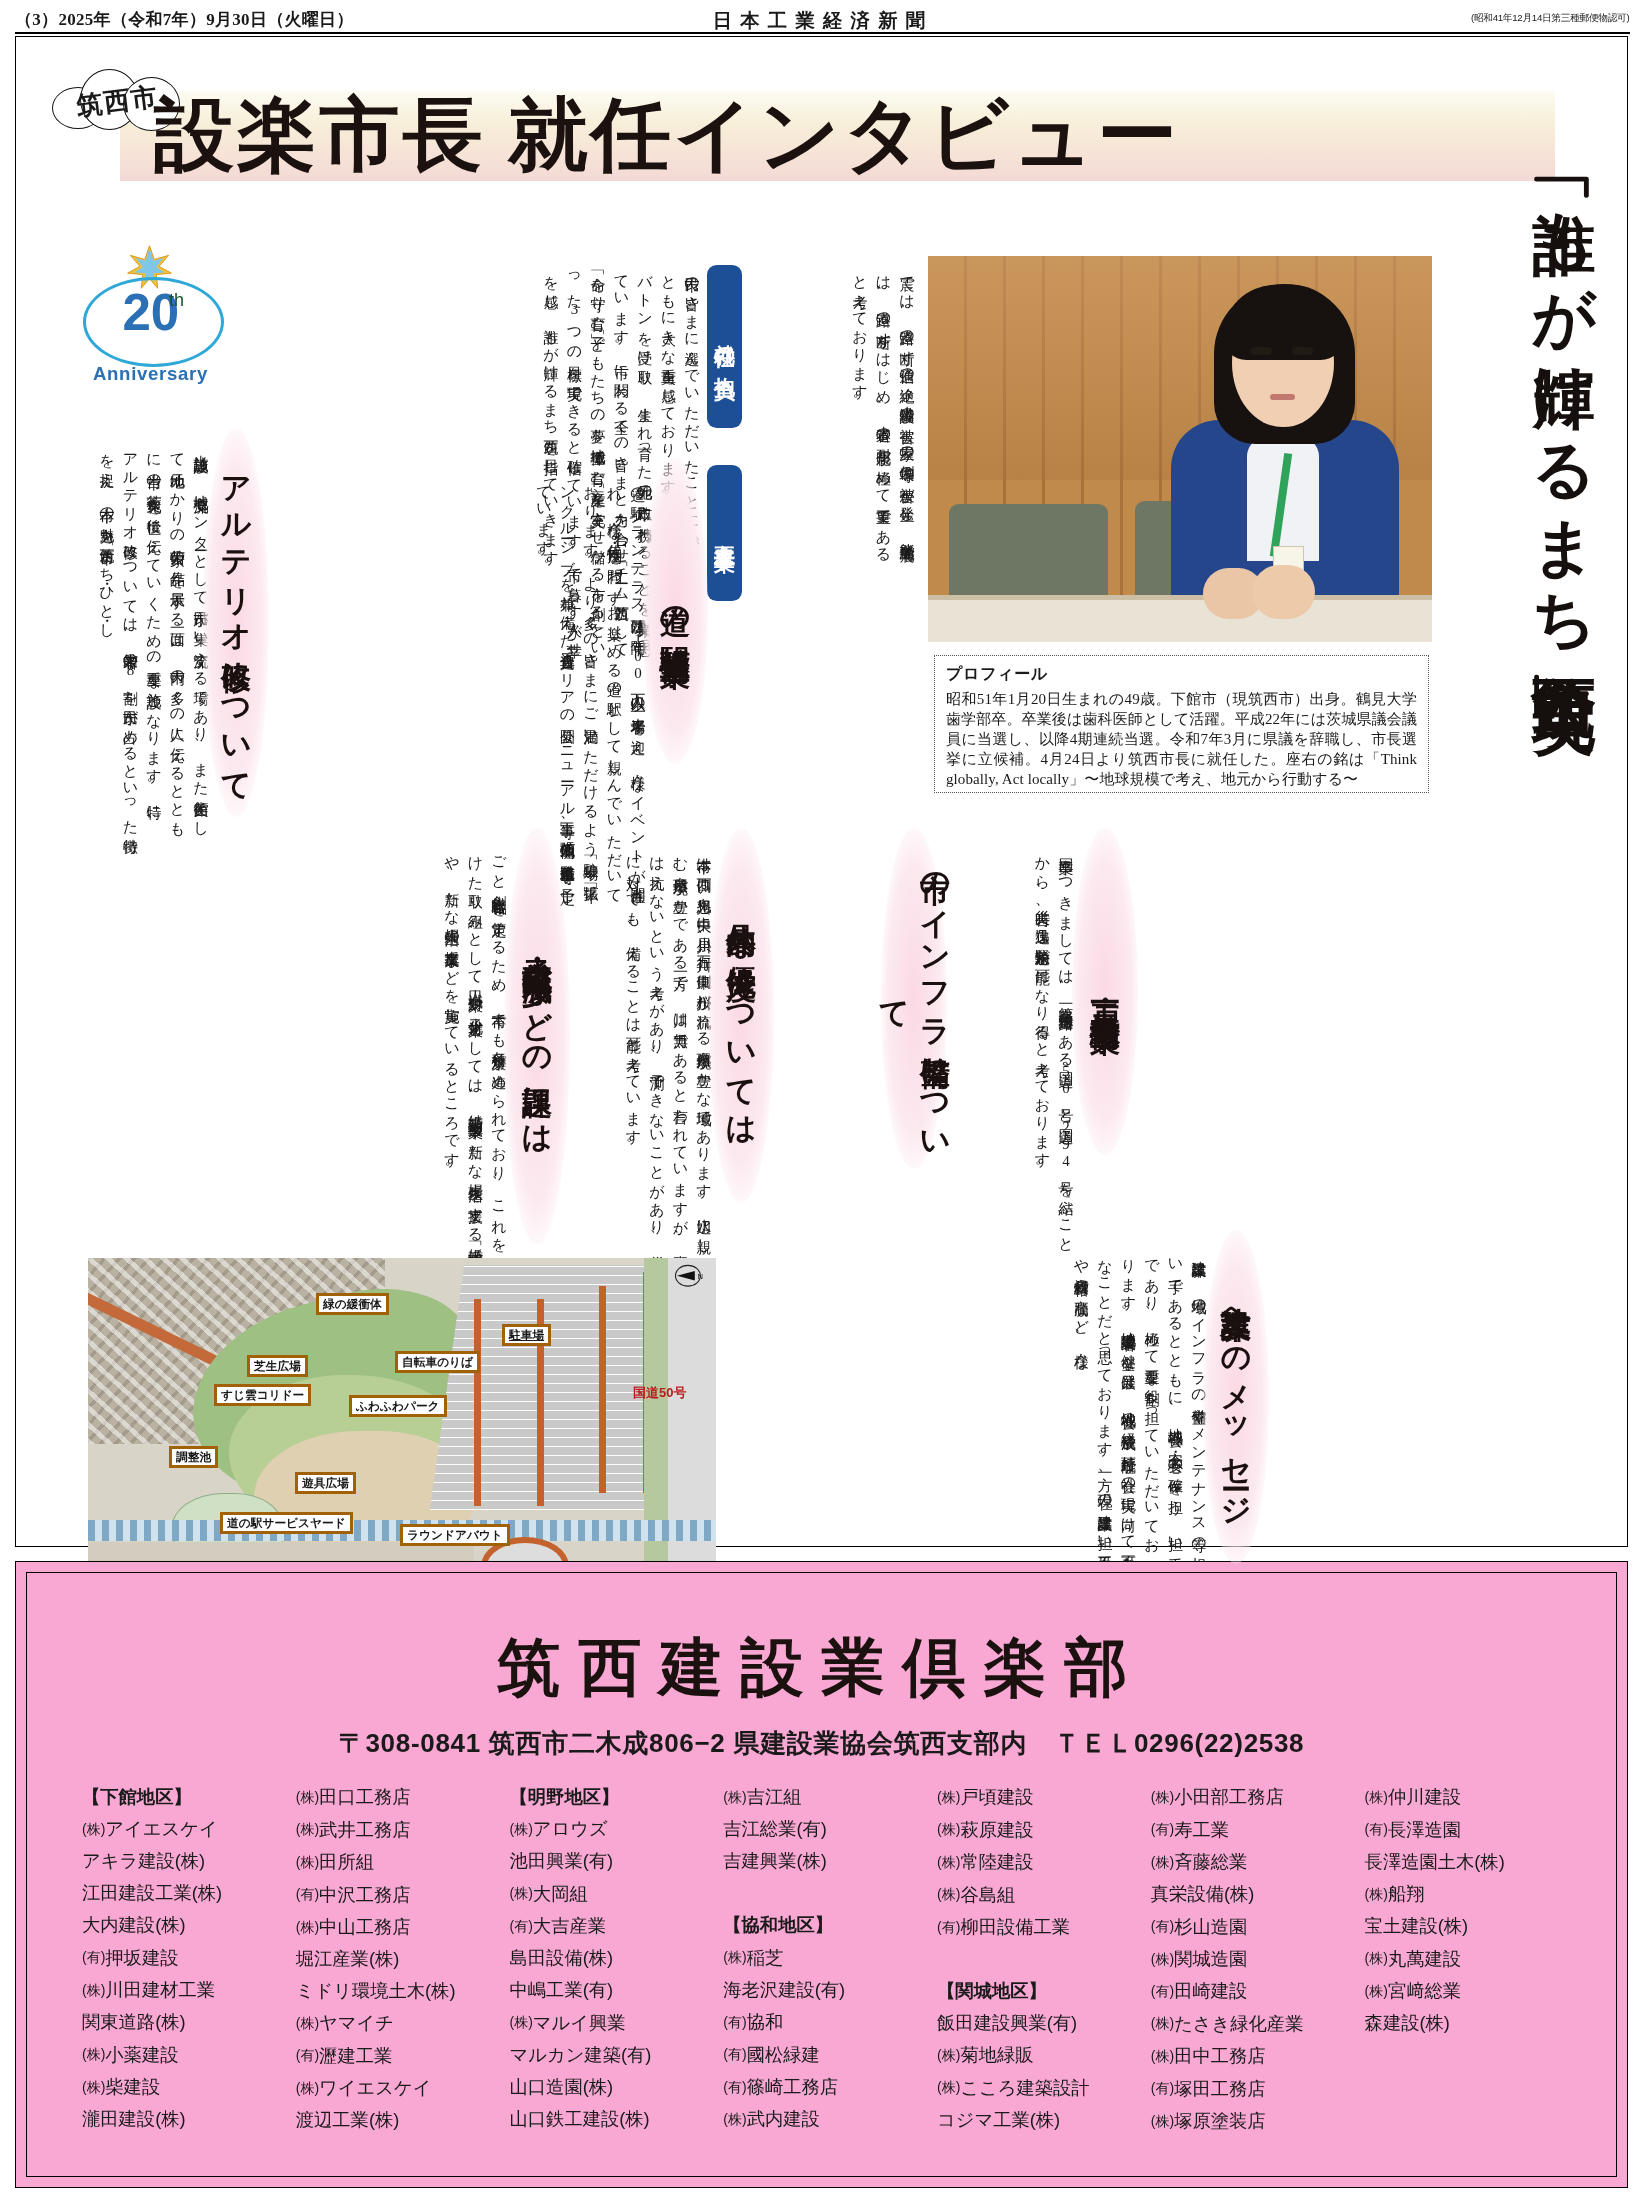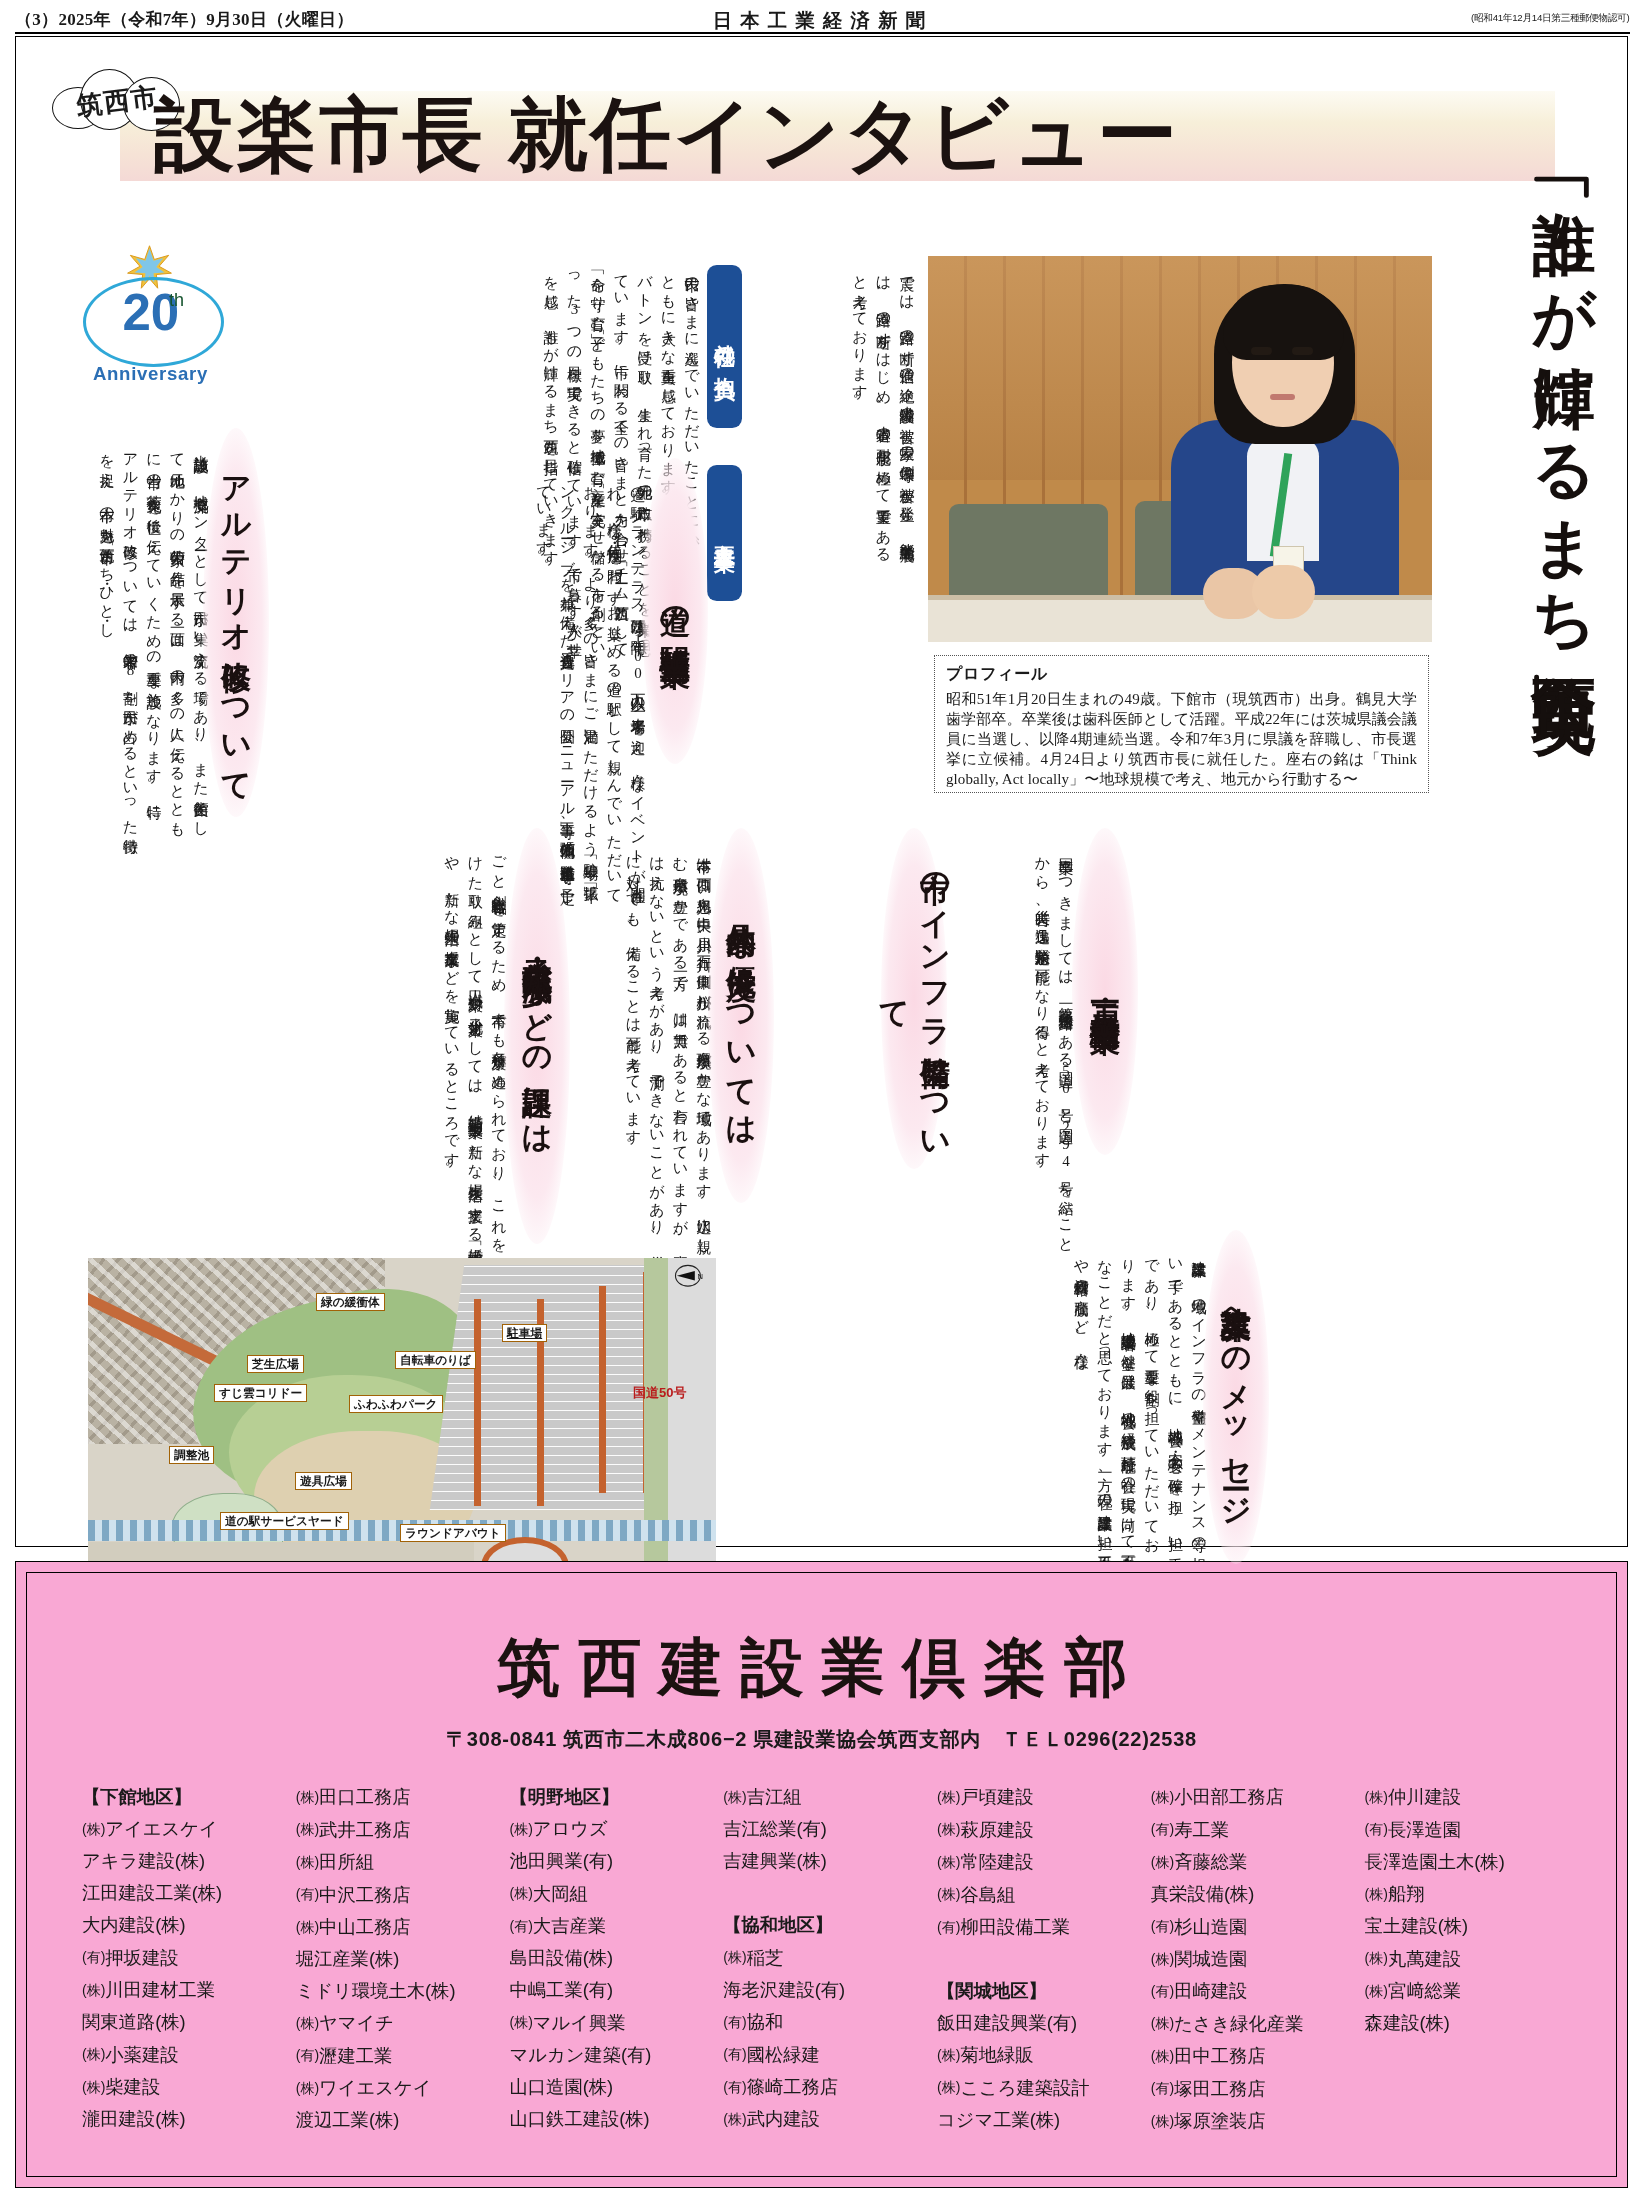--- a/index.html
+++ b/index.html
@@ -141,35 +141,35 @@
     background-image:repeating-linear-gradient(0deg,rgba(255,255,255,.95) 0 1.4px,rgba(0,0,0,0) 1.4px 9px);
     transform:skewX(-8deg);}
   .map .lotline{position:absolute;background:#c4622e;}
   .map .natroad{position:absolute;left:580px;top:0;width:57px;height:317px;background:#dcdcdc;}
   .map .natroad2{position:absolute;left:556px;top:0;width:23.5px;height:317px;background:#b6c89d;}
   .map .bottomband{position:absolute;left:0;top:262px;width:628px;height:21px;
     background:repeating-linear-gradient(90deg,#7ea8c4 0 7px,#cfe2ee 7px 14px);}
   .map .yard{position:absolute;left:0;top:284px;width:386px;height:41px;background:#d2cdbe;}
   .map .rab{position:absolute;left:393px;top:279px;width:76px;height:46px;
     border:6.2px solid #c4622e;border-radius:50%;background:#ddd;}
-  .map .lbl{position:absolute;background:#fff;border:1px solid #a16207;
+  .map .lbl{position:absolute;background:#fff;border:3px solid #a16207;
     font-size:11.7px;font-weight:700;padding:0.7px 4.1px;white-space:nowrap;
     font-family:"Liberation Sans","DejaVu Sans",sans-serif;}
   .map .lbl-plain{position:absolute;font-size:13px;font-weight:700;white-space:nowrap;
     font-family:"Liberation Sans","DejaVu Sans",sans-serif;color:#b91c1c;}
   .map .compass{position:absolute;right:9.7px;top:5.5px;width:32px;height:23.5px;}
 
   
   .ad{position:absolute;left:15px;top:1561px;width:1613px;height:627px;
       border:1.4px solid #000;box-sizing:border-box;background:#f9a8d4;}
   .ad-inner{position:absolute;left:9.7px;top:9.7px;right:9.7px;bottom:9.7px;border:0.7px solid #000;}
   .ad-title{position:absolute;left:0;right:0;top:63px;text-align:center;
     font-size:63px;font-weight:800;letter-spacing:18px;
     font-family:"Liberation Serif","DejaVu Serif",serif;color:#1b1210;}
-  .ad-addr{position:absolute;left:0;right:0;top:164px;text-align:center;font-size:20px;
+  .ad-addr{position:absolute;left:0;right:0;top:164px;text-align:center;font-size:26px;
     letter-spacing:0.7px;font-weight:600;
     font-family:"Liberation Sans","DejaVu Sans",sans-serif;}
   .ad-cols{position:absolute;left:66px;top:219px;right:48px;display:flex;gap:0;}
   .ad-col{width:14.28%;}
   .ad-col .item{font-size:18.3px;line-height:32px;white-space:nowrap;
     font-family:"Liberation Sans","DejaVu Sans",sans-serif;letter-spacing:0px;}
   .ad-col .dist{font-weight:800;}
   .ad-col .spacer{height:32px;}
   .ad-col .kk{font-size:14px;vertical-align:1.4px;}
   .nm{display:inline-block;}

